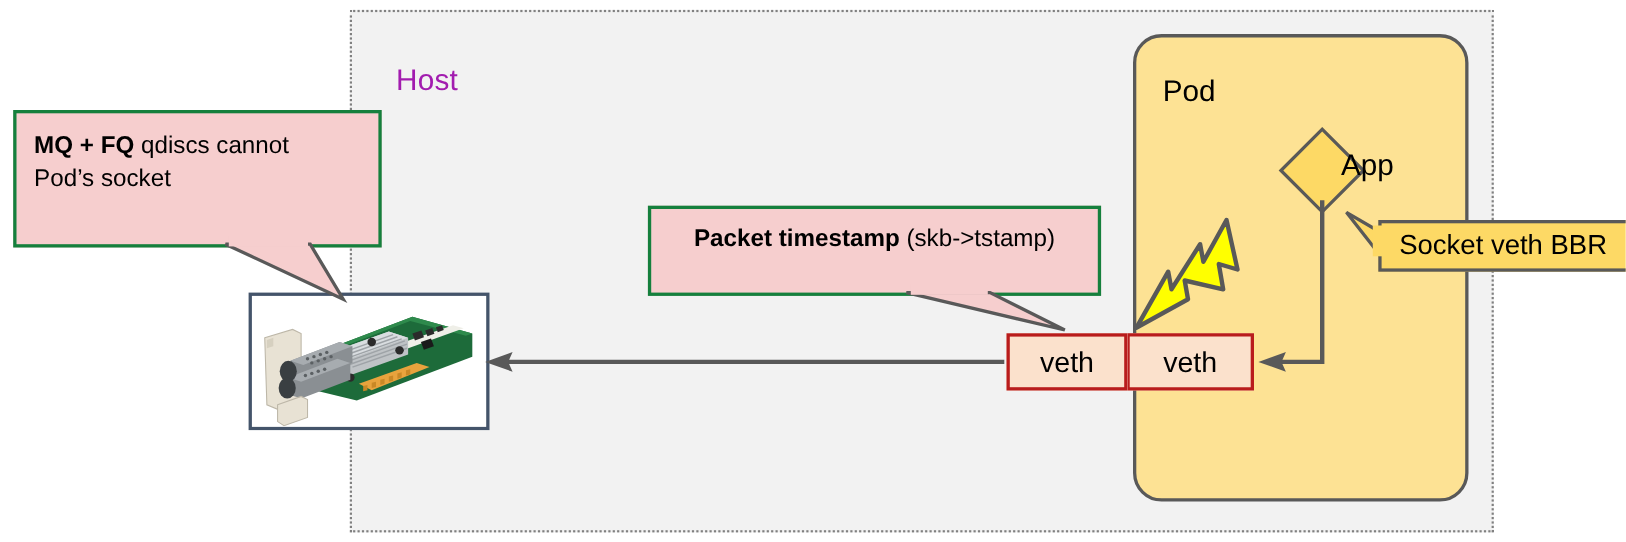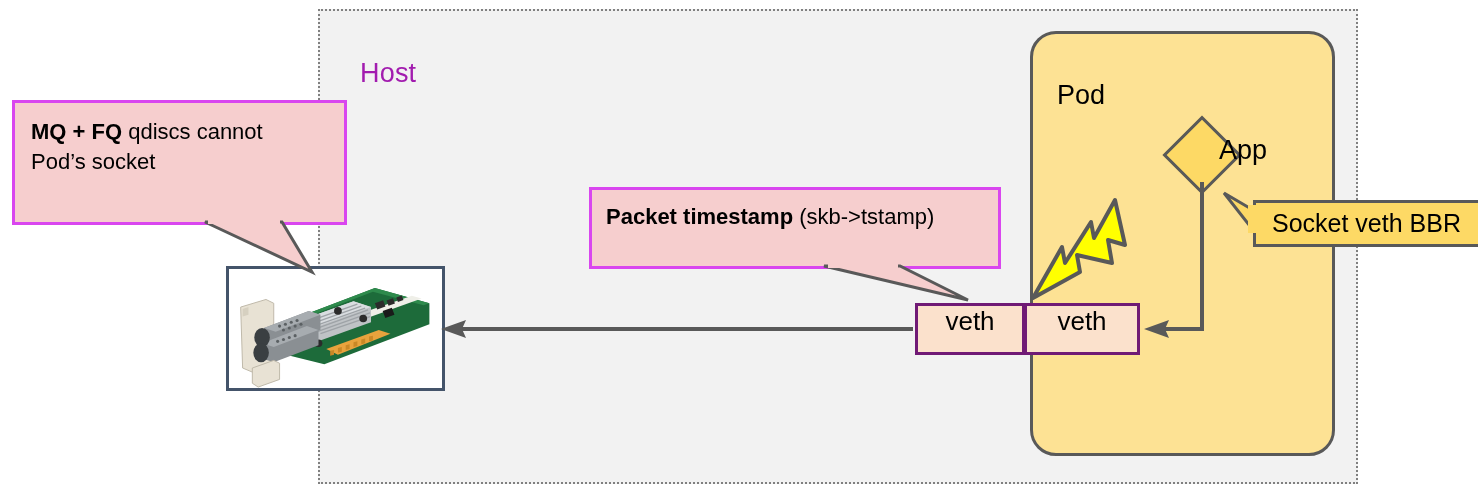--- a/index.html
+++ b/index.html
@@ -36,44 +36,45 @@
   
   #pod-box {
     left: 1030px; top: 31px;
     width: 305px; height: 425px;
     background: #FDE294;
     border: 3px solid #595959;
     border-radius: 26px;
     box-sizing: border-box;
   }
   #pod-label {
-    left: 1057px; top: 80px;
+    left: 1057px; top: 68px;
     font-size: 27px;
     color: #000000;
   }
 
   
   #nic-box {
     left: 226px; top: 266px;
     width: 219px; height: 125px;
     background: #FFFFFF;
     border: 3px solid #44546A;
     box-sizing: border-box;
     overflow: hidden;
   }
   #nic-art { position: absolute; left: 0; top: 0; width: 100%; height: 100%; }
 
   
   .veth {
     top: 303px;
     height: 52px;
     background: #FBE1CC;
-    border: 3px solid #701a75;
+    border: 3px solid #b91c1c;
     box-sizing: border-box;
     display: flex;
+    align-items: center;
     justify-content: center;
     font-size: 26px;
     color: #000000;
   }
   #veth-host { left: 915px; width: 110px; }
   #veth-pod  { left: 1025px; width: 115px; border-left-width: 2px; }
 
   
   #app-diamond {
     left: 1174px; top: 127px;
@@ -85,36 +86,37 @@
   }
   #app-label {
     left: 1219px; top: 135px;
     font-size: 27px;
     color: #000000;
   }
 
   
   .callout-pink {
     background: #F6CECE;
-    border: 3px solid #d946ef;
+    border: 3px solid #15803d;
     box-sizing: border-box;
     color: #000000;
     line-height: 1.35;
   }
   #callout-mqfq {
     left: 12px; top: 100px;
     width: 335px; height: 125px;
     font-size: 22px;
     padding: 14px 16px 0 16px;
   }
   #callout-tstamp {
     left: 589px; top: 187px;
     width: 412px; height: 82px;
     font-size: 22px;
     padding: 12px 14px 0 14px;
+    text-align: center;
   }
   .callout-pink b { font-weight: bold; }
 
   
   #callout-bbr {
     left: 1253px; top: 200px;
     width: 230px; height: 47px;
     background: #FDD965;
     border: 3px solid #595959;
     box-sizing: border-box;

